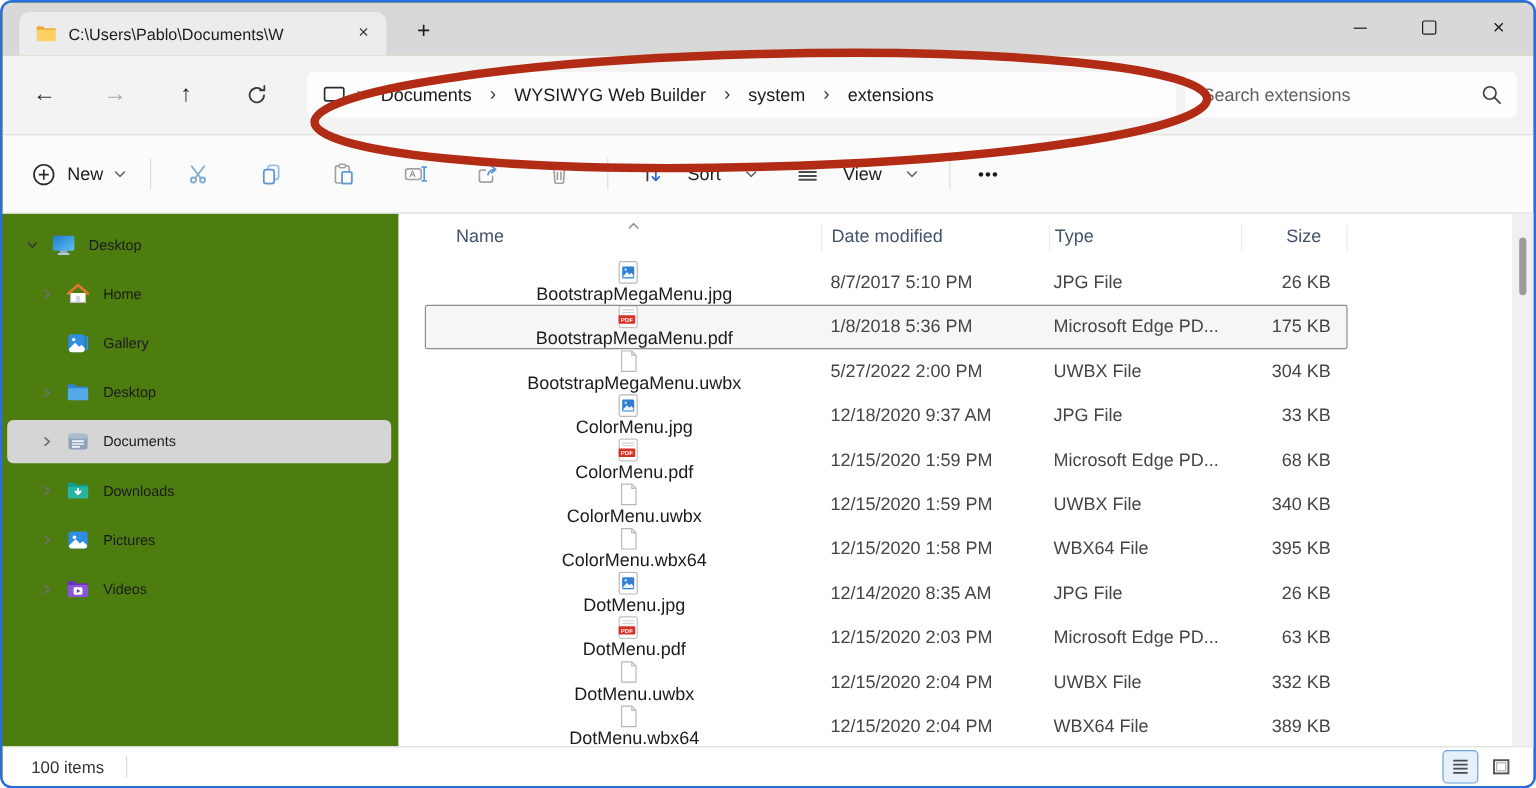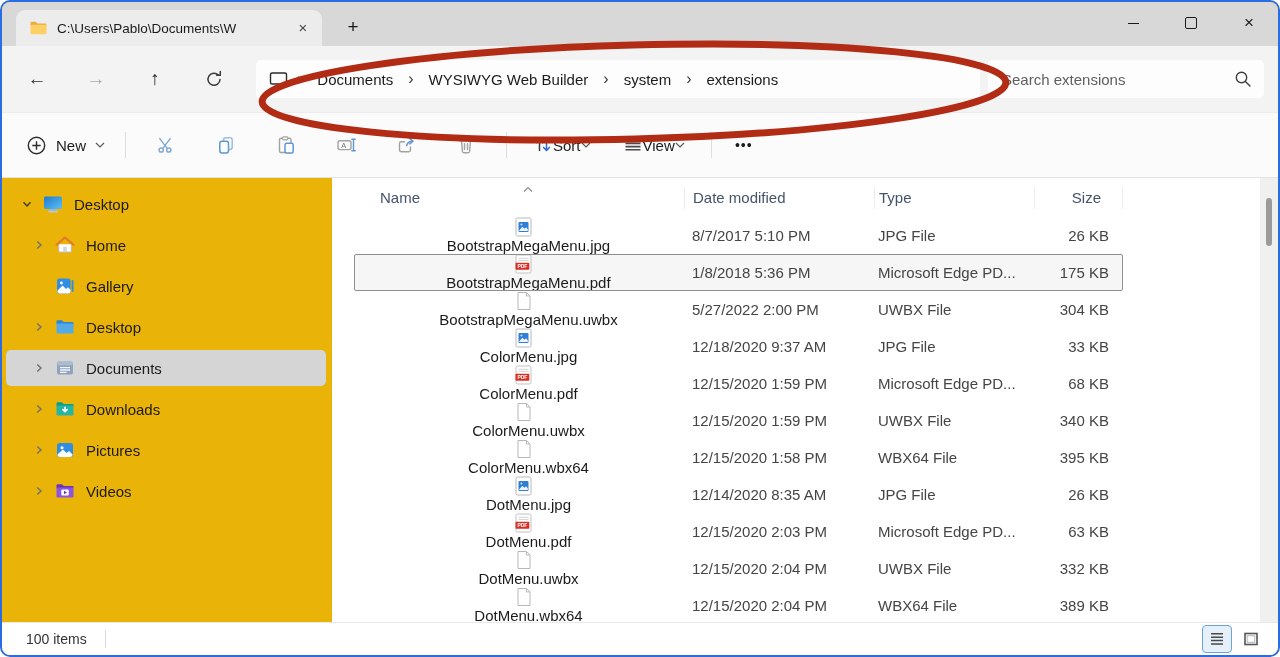--- a/index.html
+++ b/index.html
@@ -1,19 +1,19 @@
 <!DOCTYPE html>
 <html><head>
 <meta charset="utf-8">
 <style>
   html,body{margin:0;padding:0;background:#ffffff;}
   body{width:1280px;height:657px;position:relative;font-family:"Liberation Sans","DejaVu Sans",sans-serif;
        -webkit-font-smoothing:antialiased;}
   #window{position:absolute;inset:0;border:2px solid #2b6de0;border-radius:10px;overflow:hidden;
-          box-sizing:border-box;background:#eab308;}
+          box-sizing:border-box;background:#4d7c0f;}
   button{font-family:inherit;border:none;background:transparent;padding:0;cursor:pointer;}
 
   
   .titlebar{position:absolute;left:0;top:0;right:0;height:44px;background:#d8d8d8;}
   .tab{position:absolute;left:14px;bottom:0;width:306px;height:36px;background:#ececec;
        border-radius:9px 9px 0 0;display:flex;align-items:center;padding:0 8px 0 14px;box-sizing:border-box;}
   .tab-title{flex:1;font-size:13.5px;color:#1b1b1b;white-space:nowrap;overflow:hidden;margin-left:10px;}
   .tab-close{font-size:15px;color:#444;width:22px;text-align:center;line-height:22px;border-radius:4px;}
   .new-tab{position:absolute;left:338px;bottom:6px;width:26px;height:26px;font-size:19px;color:#1b1b1b;line-height:24px;}
   .win-controls{position:absolute;right:0;top:0;height:42px;display:flex;}
@@ -36,32 +36,32 @@
   .searchbox input{border:none;outline:none;background:transparent;flex:1;font-size:15px;color:#1b1b1b;font-family:inherit;}
   .searchbox input::placeholder{color:#5f5f5f;opacity:1;}
 
   
   .toolbar{position:absolute;left:0;top:110px;right:0;height:66px;background:#fbfbfb;
            border-top:1px solid #ececec;border-bottom:1px solid #e3e3e3;box-sizing:border-box;
            display:flex;align-items:center;padding:0 14px;}
   .tb-new{display:flex;align-items:center;gap:9px;font-size:15px;color:#1b1b1b;padding:8px 10px;border-radius:4px;}
   .tb-sep{width:1px;height:26px;background:#dedede;margin:0 10px;}
   .tb-icon{width:50px;height:42px;display:flex;align-items:center;justify-content:center;border-radius:4px;margin:0 5px;}
-  .tb-text{display:flex;align-items:center;gap:0;font-size:15px;color:#1b1b1b;padding:8px 12px;border-radius:4px;margin:0 4px;}
+  .tb-text{display:flex;align-items:center;gap:20px;font-size:15px;color:#1b1b1b;padding:8px 12px;border-radius:4px;margin:0 4px;}
   .tb-ellipsis{font-size:14px;color:#1b1b1b;letter-spacing:1px;width:44px;height:42px;border-radius:4px;}
   .tb-details{margin-left:auto;display:flex;align-items:center;gap:9px;font-size:15px;color:#1b1b1b;padding:8px 10px;border-radius:4px;}
 
   
   .main{position:absolute;left:0;top:176px;right:0;bottom:33px;display:flex;}
   .sidebar{width:330px;box-sizing:border-box;padding-top:8px;overflow:hidden;}
   .side-item{height:36px;margin:0 6px 5px 4px;display:flex;align-items:center;border-radius:5px;box-sizing:border-box;}
   .side-item.selected{background:#d5d5d5;}
   .side-chev{width:14px;display:flex;justify-content:center;}
   .side-icon{width:20px;height:20px;margin-left:9px;display:flex;}
-  .side-label{font-size:15px;color:#1b1b1b;margin-left:11px;white-space:nowrap;}
+  .side-label{font-size:12px;color:#1b1b1b;margin-left:11px;white-space:nowrap;}
 
   .content{position:relative;flex:1;background:#fff;}
   .list-header{position:absolute;left:22px;top:0;width:769px;height:39px;display:flex;align-items:center;}
   .hcell{font-size:15px;color:#44536a;box-sizing:border-box;height:22px;line-height:22px;}
   .hcell.name{width:330px;padding-left:26px;}
   .hcell.date{width:190px;padding-left:8px;border-left:1px solid #ececec;}
   .hcell.type{width:160px;padding-left:4px;border-left:1px solid #ececec;}
   .hcell.size{width:89px;text-align:right;padding-right:21px;border-left:1px solid #ececec;border-right:1px solid #ececec;}
   .sort-ind{position:absolute;left:168px;top:1px;}
   .rows{position:absolute;left:22px;top:39px;width:769px;}

